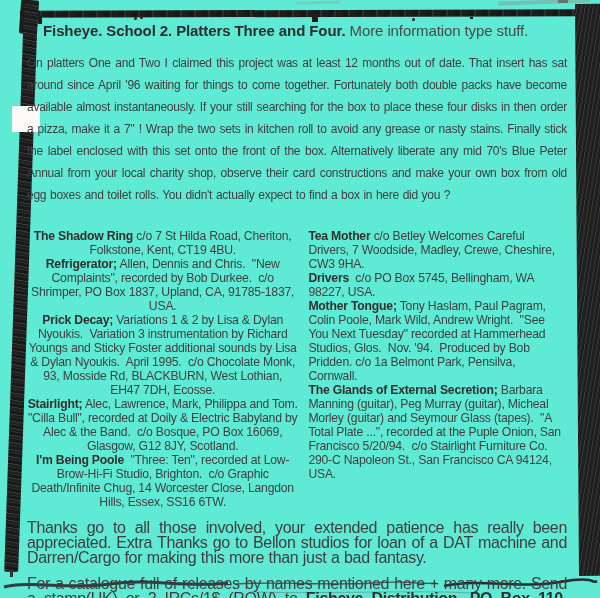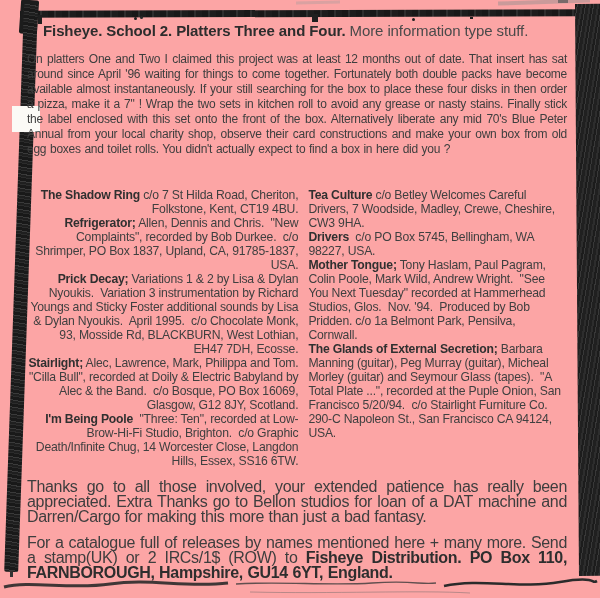--- a/index.html
+++ b/index.html
@@ -1,21 +1,21 @@
 <!DOCTYPE html>
 <html><head>
 <meta charset="utf-8">
 <style>
   html,body{margin:0;padding:0;}
   body{
     width:600px;height:598px;overflow:hidden;background:#f5f4ef;
     font-family:"Liberation Sans","DejaVu Sans",sans-serif;
   }
   .sheet{
-    position:relative;width:600px;height:598px;background:#fca5a5;color:#3f3f3f;
+    position:relative;width:600px;height:598px;background:#5eead4;color:#3f3f3f;
   }
 
   
   .edge-top{
     position:absolute;left:20px;top:10px;width:564px;height:7px;
     background:repeating-linear-gradient(92deg,#181818 0 6px,#2e2e2e 6px 8px,#1d1d1d 8px 14px);
     transform:rotate(-0.15deg);border-radius:1px;
   }
   .edge-left{
     position:absolute;left:24px;top:4px;width:14px;height:568px;
@@ -45,25 +45,25 @@
   .corner-mark{left:558px;top:0px;width:10px;height:3px;background:#555;opacity:.7;}
   .dot-bl{left:10px;top:572px;width:3px;height:5px;background:#333;}
   .squiggle{position:absolute;left:0;bottom:0;width:600px;height:24px;}
 
   
   .content{position:absolute;left:27px;right:33px;top:22px;}
   .title{font-size:15px;line-height:17px;margin:0 0 13px 16px;letter-spacing:-0.1px;}
   .title .t-main{font-weight:bold;color:#2d2d2d;}
   .title .t-sub{font-weight:normal;color:#4a4a4a;}
   .intro{
-    font-size:12px;line-height:15px;letter-spacing:-0.25px;word-spacing:0.6px;
-    text-align:justify;margin:0 0 31px 0;color:#3e3e3e;
+    font-size:12px;line-height:22px;letter-spacing:-0.25px;word-spacing:0.6px;
+    text-align:justify;margin:0 0 23px 0;color:#3e3e3e;
   }
   .cols{display:flex;margin-bottom:11px;}
-  .col-left{width:51%;box-sizing:border-box;text-align:right;padding-right:4px;}
+  .col-left{width:51%;box-sizing:border-box;text-align:center;padding-right:4px;}
   .col-right{width:49%;box-sizing:border-box;padding-left:6px;text-align:left;}
   .entry{margin:0;font-size:12.2px;line-height:14px;letter-spacing:-0.2px;white-space:pre-wrap;color:#404040;}
   .entry .nm{font-weight:bold;color:#303030;}
   .footer p{
     font-size:16px;line-height:15px;letter-spacing:-0.33px;word-spacing:0.4px;
     margin:0 0 11px 0;text-align:justify;color:#3e3e3e;
   }
   .footer .b{font-weight:bold;color:#2e2e2e;}
 </style>
 </head>
@@ -100,21 +100,21 @@
 
     <div class="cols">
       <div class="col-left">
         <p class="entry"><span class="nm">The Shadow Ring</span><span> c/o 7 St Hilda Road, Cheriton, Folkstone, Kent, CT19 4BU.</span></p>
         <p class="entry"><span class="nm">Refrigerator;</span><span> Allen, Dennis and Chris.  "New Complaints", recorded by Bob Durkee.  c/o Shrimper, PO Box 1837, Upland, CA, 91785-1837, USA.</span></p>
         <p class="entry"><span class="nm">Prick Decay;</span><span> Variations 1 &amp; 2 by Lisa &amp; Dylan Nyoukis.  Variation 3 instrumentation by Richard Youngs and Sticky Foster additional sounds by Lisa &amp; Dylan Nyoukis.  April 1995.  c/o Chocolate Monk, 93, Mosside Rd, BLACKBURN, West Lothian, EH47 7DH, Ecosse.</span></p>
         <p class="entry"><span class="nm">Stairlight;</span><span> Alec, Lawrence, Mark, Philippa and Tom.  "Cilla Bull", recorded at Doily &amp; Electric Babyland by Alec &amp; the Band.  c/o Bosque, PO Box 16069, Glasgow, G12 8JY, Scotland.</span></p>
         <p class="entry"><span class="nm">I'm Being Poole</span><span>  "Three: Ten", recorded at Low-Brow-Hi-Fi Studio, Brighton.  c/o Graphic Death/Infinite Chug, 14 Worcester Close, Langdon Hills, Essex, SS16 6TW.</span></p>
       </div>
       <div class="col-right">
-        <p class="entry"><span class="nm">Tea Culture</span><span> c/o Betley Welcomes Careful Drivers, 7 Woodside, Madley, Crewe, Cheshire, CW3 9HA.</span></p>
+        <p class="entry"><span class="nm">Tea Mother</span><span> c/o Betley Welcomes Careful Drivers, 7 Woodside, Madley, Crewe, Cheshire, CW3 9HA.</span></p>
         <p class="entry"><span class="nm">Drivers</span><span>  c/o PO Box 5745, Bellingham, WA 98227, USA.</span></p>
         <p class="entry"><span class="nm">Mother Tongue;</span><span> Tony Haslam, Paul Pagram, Colin Poole, Mark Wild, Andrew Wright.  "See You Next Tuesday" recorded at Hammerhead Studios, Glos.  Nov. '94.  Produced by Bob Pridden. c/o 1a Belmont Park, Pensilva, Cornwall.</span></p>
         <p class="entry"><span class="nm">The Glands of External Secretion;</span><span> Barbara Manning (guitar), Peg Murray (guitar), Micheal Morley (guitar) and Seymour Glass (tapes).  "A Total Plate ...", recorded at the Puple Onion, San Francisco 5/20/94.  c/o Stairlight Furniture Co.  290-C Napoleon St., San Francisco CA 94124, USA.</span></p>
       </div>
     </div>
 
     <div class="footer">
       <p>Thanks go to all those involved, your extended patience has really been appreciated.  Extra Thanks go to Bellon studios for loan of a DAT machine and Darren/Cargo for making this more than just a bad fantasy.</p>
       <p><span>For a catalogue full of releases by names mentioned here + many more.  Send a stamp(UK) or 2 IRCs/1$ (ROW) to </span><span class="b">Fisheye Distribution.  PO Box 110, FARNBOROUGH, Hampshire, GU14 6YT, England.</span></p>
     </div>

